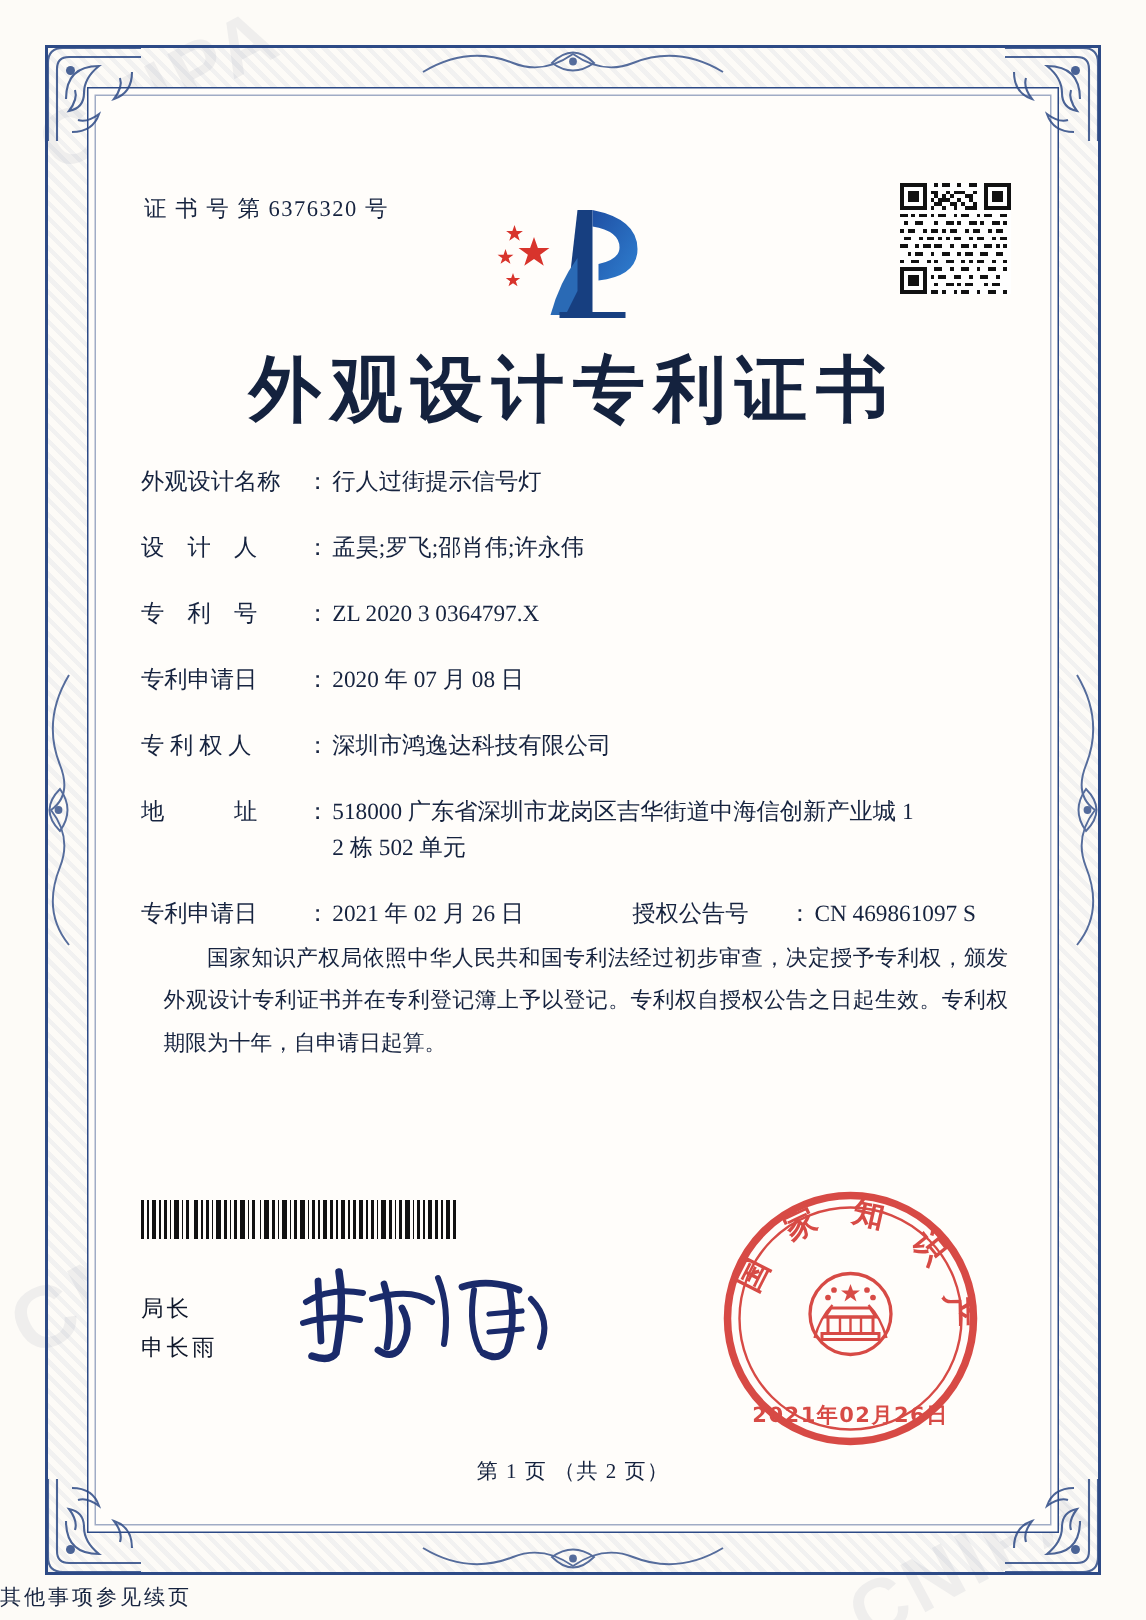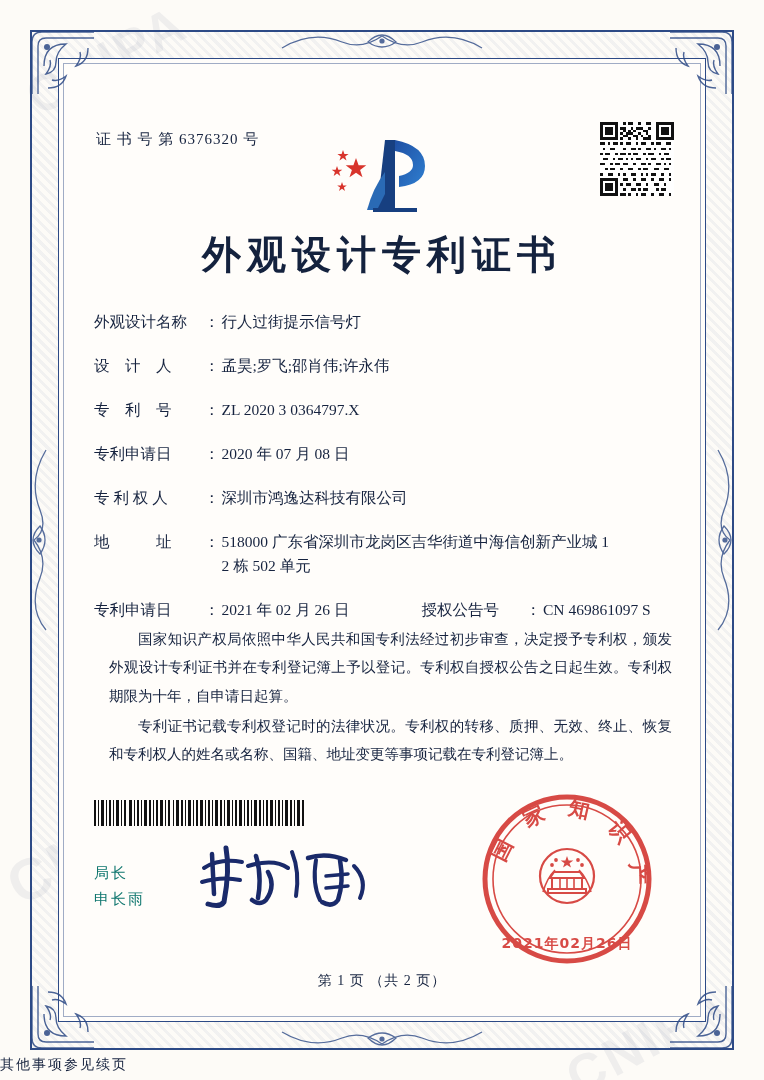--- a/index.html
+++ b/index.html
@@ -112,21 +112,21 @@
     transform: translateX(-50%);
     width: 150px; height: 86px;
   }
   .emblem svg { display: block; width: 100%; height: 100%; }
 
   .main-title {
     position: absolute;
     top: 148px;
     left: 0; right: 0;
     text-align: center;
-    font-size: 39px;
+    font-size: 48px;
     font-weight: 700;
     letter-spacing: 6px;
     color: #14223e;
     font-family: Liberation Serif, serif;
   }
 
   .fields {
     position: absolute;
     top: 230px;
     left: 14px;
@@ -188,21 +188,21 @@
   }
   .barcode svg { display: block; width: 100%; height: 100%; }
 
   .sign-block {
     position: absolute;
     left: 14px;
     top: 780px;
     font-size: 15px;
     line-height: 1.75;
     letter-spacing: 2px;
-    color: #0f766e;
+    color: #0f172a;
   }
   .signature {
     position: absolute;
     left: 116px;
     top: 762px;
     width: 180px;
     height: 72px;
   }
   .signature svg { display: block; width: 100%; height: 100%; }
 
@@ -542,21 +542,20 @@
         <span class="field-value">2021 年 02 月 26 日</span>
         <span class="field-label2">授权公告号</span>
         <span class="field-colon">：</span>
         <span class="field-value2">CN 469861097 S</span>
       </div>
 
     </div>
 
     <div class="paragraphs">
       <p>国家知识产权局依照中华人民共和国专利法经过初步审查，决定授予专利权，颁发外观设计专利证书并在专利登记簿上予以登记。专利权自授权公告之日起生效。专利权期限为十年，自申请日起算。</p>
-      <p>专利证书记载专利权登记时的法律状况。专利权的转移、质押、无效、终止、恢复和专利权人的姓名或名称、国籍、地址变更等事项记载在专利登记簿上。</p>
     </div>
 
     <div class="barcode">
       <svg viewBox="0 0 210 26" xmlns="http://www.w3.org/2000/svg" shape-rendering="crispEdges">
         <g fill="#111">
           <rect x="0" y="0" width="2" height="26"></rect>
             <rect x="4" y="0" width="1" height="26"></rect>
           <rect x="7" y="0" width="3" height="26"></rect>
             <rect x="12" y="0" width="1" height="26"></rect>
           <rect x="15" y="0" width="2" height="26"></rect>

